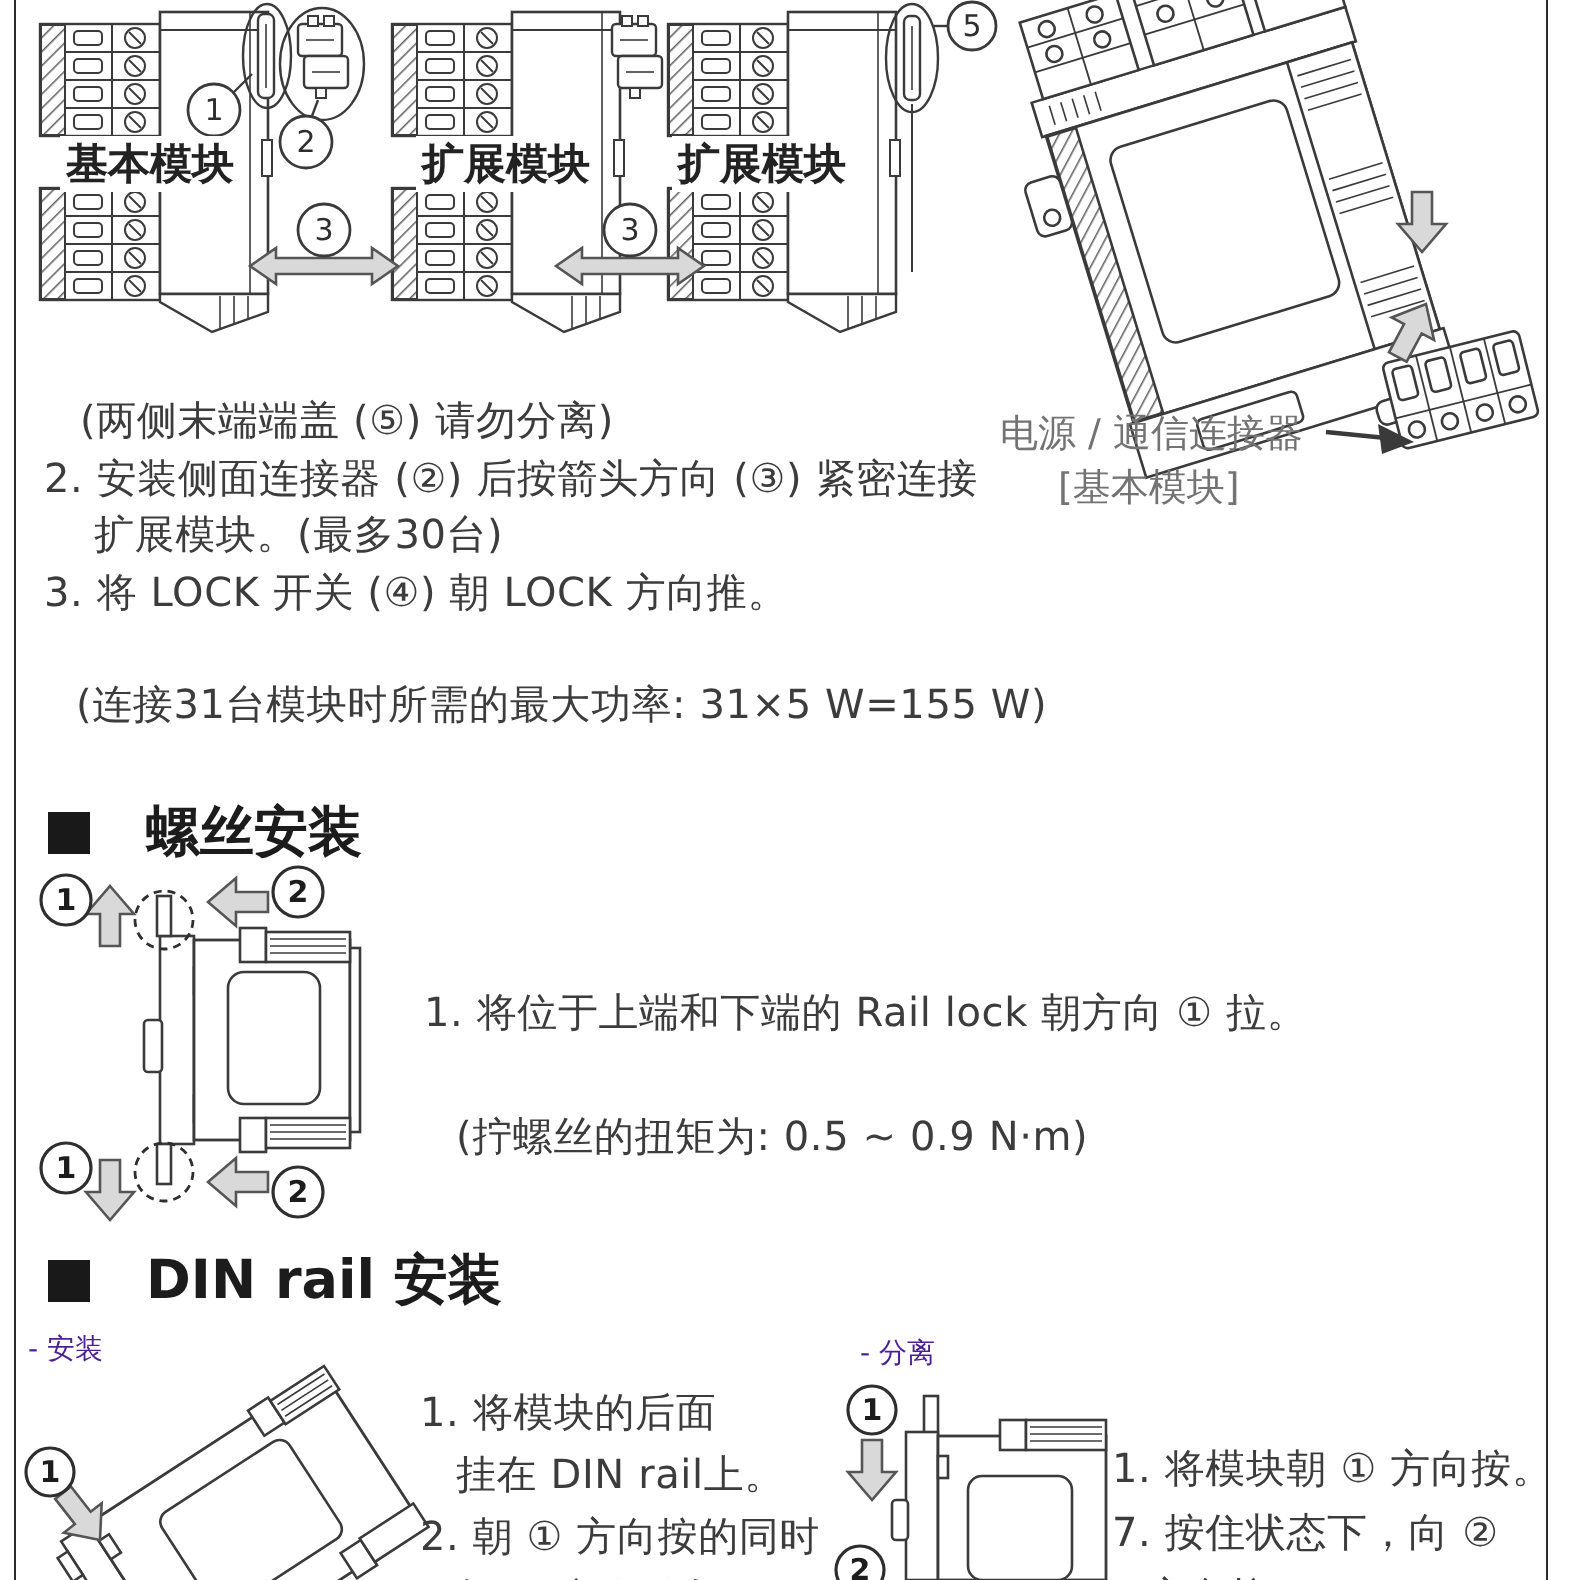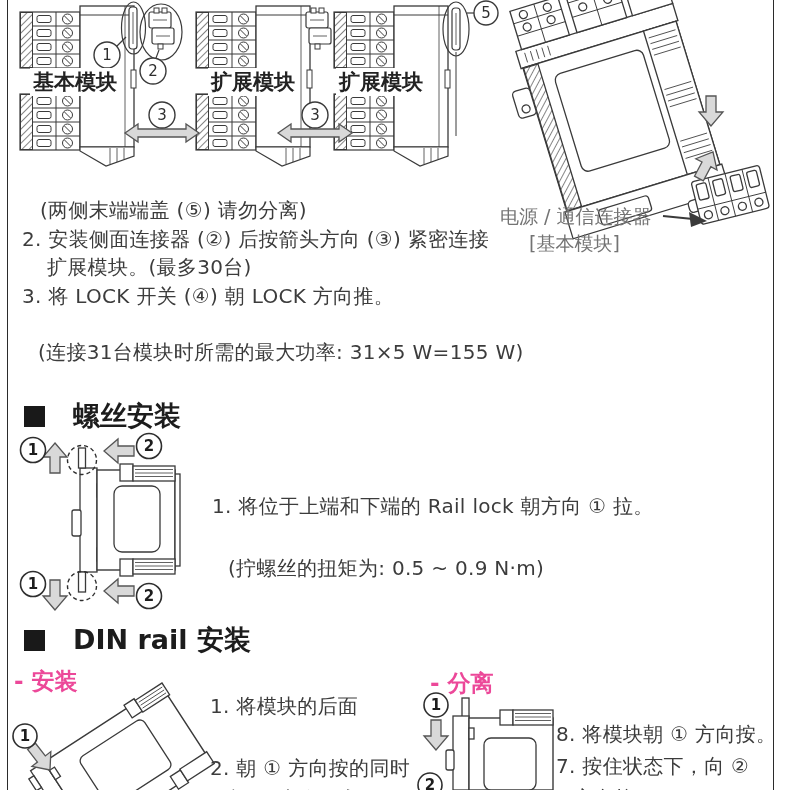--- a/index.html
+++ b/index.html
@@ -7,21 +7,21 @@
   #page {
     position:relative; width:790px; height:790px; overflow:hidden; background:#ffffff;
     color:#3c3c3c;
   }
   .vrule { position:absolute; top:0; height:790px; width:0; border-left:1.6px solid #2b2b2b; }
   .line { position:absolute; font-size:20px; line-height:24px; color:#3c3c3c; white-space:nowrap; letter-spacing:0.3px; }
   .mod-label { position:absolute; font-size:21px; font-weight:700; color:#222; background:#fff; padding:0 3px; white-space:nowrap;text-align:center; }
   .sec-heading { position:absolute; display:flex; align-items:center; gap:28px; }
   .sec-heading .sq { width:21px; height:21px; background:#191919; flex:0 0 auto; }
   .sec-heading .txt { font-size:27px; font-weight:700; color:#1c1c1c; white-space:nowrap; }
-  .sub-label { position:absolute; font-size:23px; font-weight:700; color:#ec4899; white-space:nowrap; }
+  .sub-label { position:absolute; font-size:14px; font-weight:400; color:#4c1d95; white-space:nowrap; }
   .conn-label { position:absolute; font-size:19px; color:#737373; white-space:nowrap; }
   svg { position:absolute; overflow:visible; }
   svg text.co { font-size:15px; fill:#2e2e2e; text-anchor:middle; }
   svg text.cob { font-size:15px; font-weight:700; fill:#1d1d1d; text-anchor:middle; }
 </style>
 </head>
 <body>
 
 <div id="page">
 
@@ -332,20 +332,21 @@
       <rect x="-24" y="40" width="8" height="20" rx="2"></rect>
     </g>
     <g>
       <use href="#arrow-up" transform="translate(38,94) rotate(142)"></use>
       <circle cx="13" cy="60" r="12" fill="#fff" stroke="#2e2e2e" stroke-width="1.6"></circle>
       <text class="cob" x="13" y="65">1</text>
     </g>
   </svg>
 
   <div class="line" style="left:210px;top:694px">1. 将模块的后面</div>
+  <div class="line" style="left:228px;top:725px">挂在 DIN rail上。</div>
   <div class="line" style="left:210px;top:756px">2. 朝 ① 方向按的同时</div>
   <div class="line" style="left:228px;top:787px">朝 ② 方向推入</div>
 
   <svg style="left:422px;top:692px" width="135" height="98" viewBox="0 0 135 98">
     <g fill="#fff" stroke="#3a3a3a" stroke-width="1.3">
       <rect x="40" y="6" width="7" height="20"></rect>
       <rect x="31" y="24" width="16" height="74"></rect>
       <rect x="24" y="58" width="8" height="20" rx="2"></rect>
       <rect x="47" y="26" width="84" height="72" stroke-width="1.4"></rect>
       <rect x="78" y="18" width="13" height="15"></rect>
@@ -358,17 +359,17 @@
     </g>
     <g>
       <circle cx="14" cy="13" r="12" fill="#fff" stroke="#2e2e2e" stroke-width="1.6"></circle>
       <text class="cob" x="14" y="18">1</text>
       <use href="#arrow-up" transform="translate(14,58) rotate(180)"></use>
       <circle cx="8" cy="93" r="12" fill="#fff" stroke="#2e2e2e" stroke-width="1.6"></circle>
       <text class="cob" x="8" y="98">2</text>
     </g>
   </svg>
 
-  <div class="line" style="left:556px;top:722px">8. 将模块朝 ① 方向按。</div>
+  <div class="line" style="left:556px;top:722px">1. 将模块朝 ① 方向按。</div>
   <div class="line" style="left:556px;top:754px">7. 按住状态下，向 ②</div>
   <div class="line" style="left:574px;top:786px">方向拉</div>
 
 </div>
 
 </body></html>

